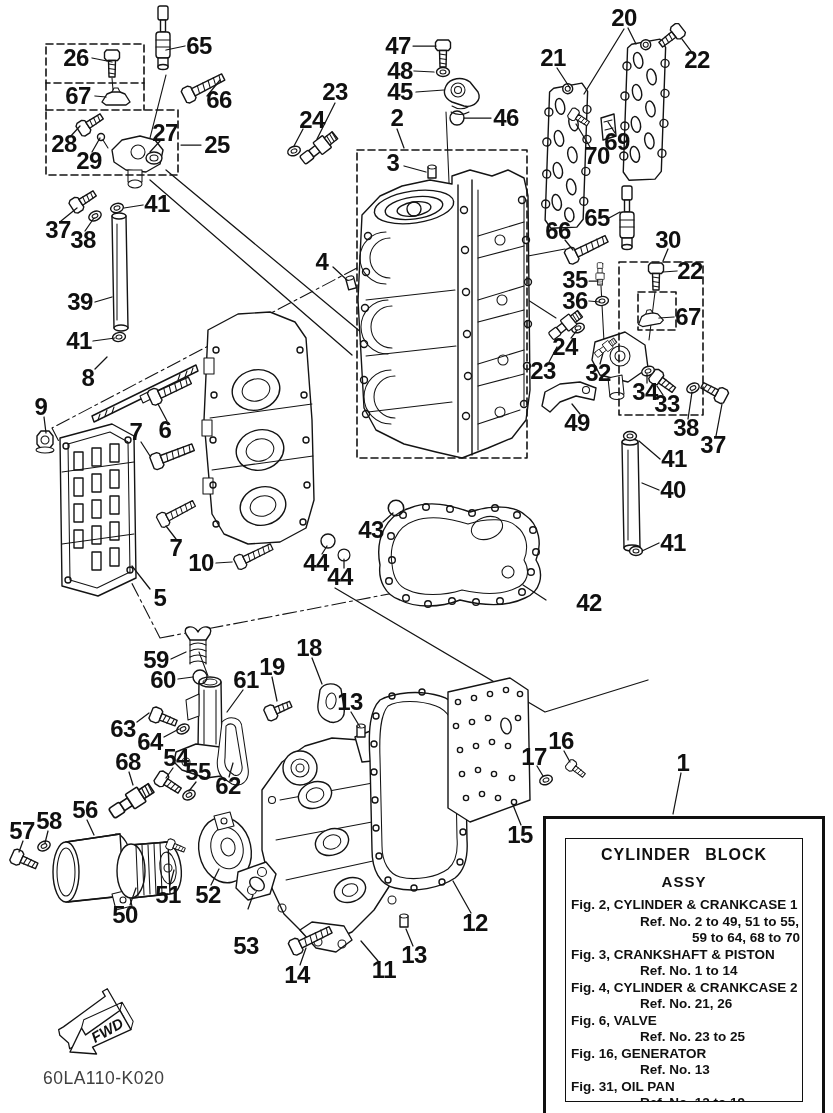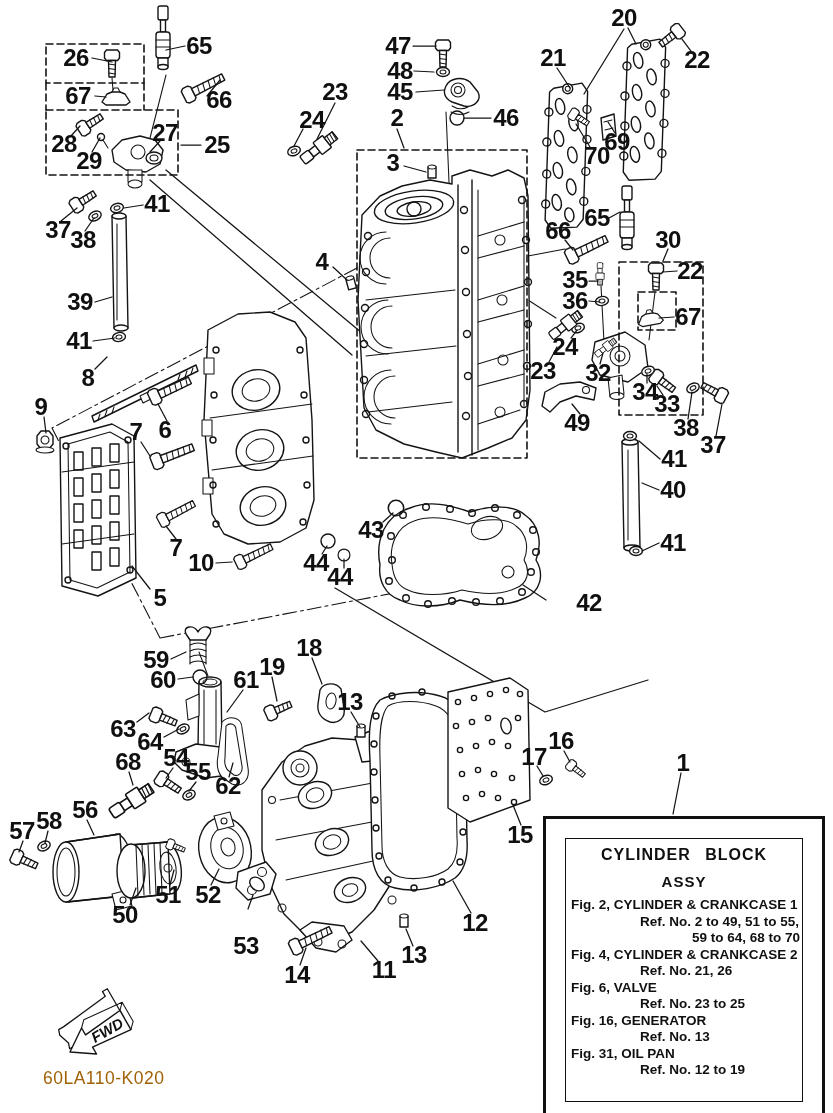--- a/index.html
+++ b/index.html
@@ -30,21 +30,21 @@
     border:1.5px solid #101010; width:100%; height:100%; box-sizing:border-box;
     padding-top:7px; color:#101010; overflow:hidden;
   }
   .ib-title { text-align:center; font-weight:bold; font-size:16px; letter-spacing:1px; word-spacing:9px; }
   .ib-subtitle { text-align:center; font-weight:bold; font-size:15px; margin-top:9px; letter-spacing:1px; }
   .ib-entries { margin-top:7px; }
   .fig-line { font-weight:bold; font-size:13.5px; line-height:16.5px; padding-left:5px; white-space:nowrap; color:#101010; }
   .ref-line { font-weight:bold; font-size:13.5px; line-height:16.5px; padding-left:74px; white-space:nowrap; color:#101010; }
   .ref-line2 { padding-left:126px; }
   .drawing-code {
-    position:absolute; left:43px; top:1068px; font-size:17.5px; color:#a16207; letter-spacing:0.5px;
+    position:absolute; left:43px; top:1068px; font-size:17.5px; color:#404040; letter-spacing:0.5px;
   }
 </style>
 </head>
 <body>
 
 <div class="stage">
 
 <svg class="art" width="833" height="1113" viewBox="0 0 833 1113">
   <defs>
     <g id="boltL">
@@ -652,20 +652,24 @@
   <div class="info-box-inner">
     <div class="ib-title">CYLINDER BLOCK</div>
     <div class="ib-subtitle">ASSY</div>
     <div class="ib-entries">
           <div>
             <div class="fig-line">Fig. 2, CYLINDER &amp; CRANKCASE 1</div>
             <div class="ref-line">Ref. No. 2 to 49, 51 to 55,</div>
             <div class="ref-line ref-line2">59 to 64, 68 to 70</div>
           </div>
           <div>
+            <div class="fig-line">Fig. 3, CRANKSHAFT &amp; PISTON</div>
+            <div class="ref-line">Ref. No. 1 to 14</div>
+          </div>
+          <div>
             <div class="fig-line">Fig. 4, CYLINDER &amp; CRANKCASE 2</div>
             <div class="ref-line">Ref. No. 21, 26</div>
           </div>
           <div>
             <div class="fig-line">Fig. 6, VALVE</div>
             <div class="ref-line">Ref. No. 23 to 25</div>
           </div>
           <div>
             <div class="fig-line">Fig. 16, GENERATOR</div>
             <div class="ref-line">Ref. No. 13</div>

